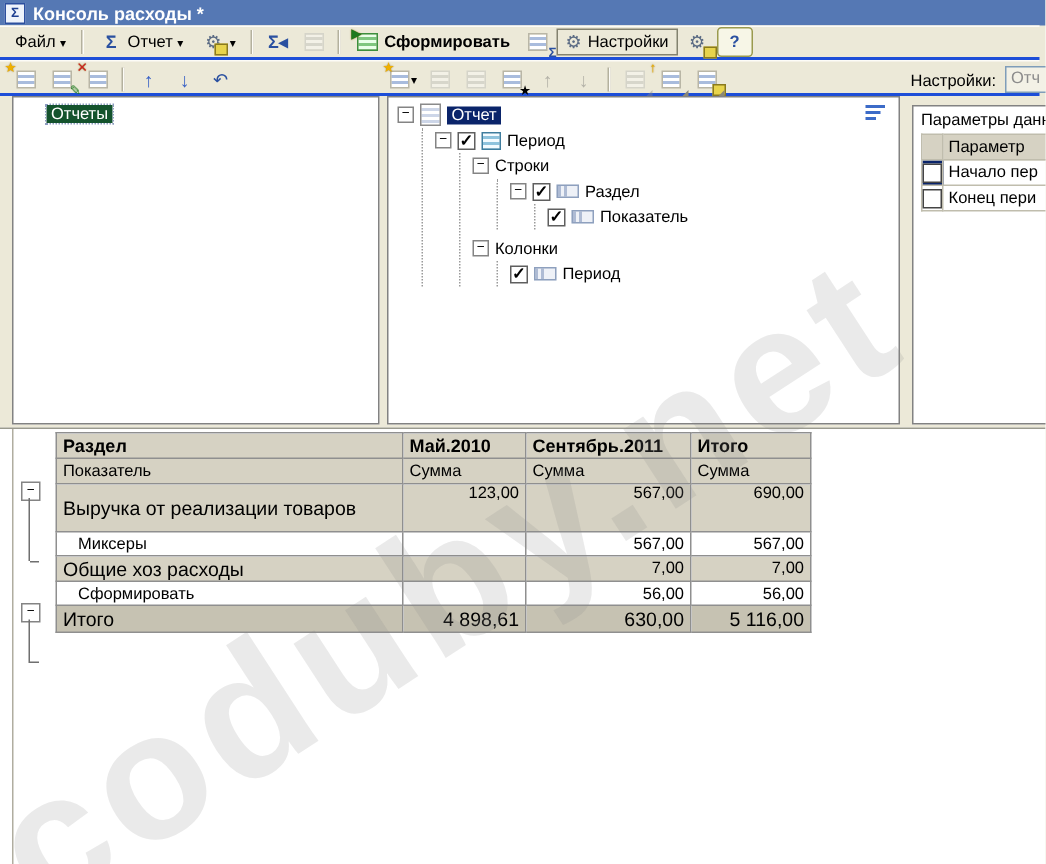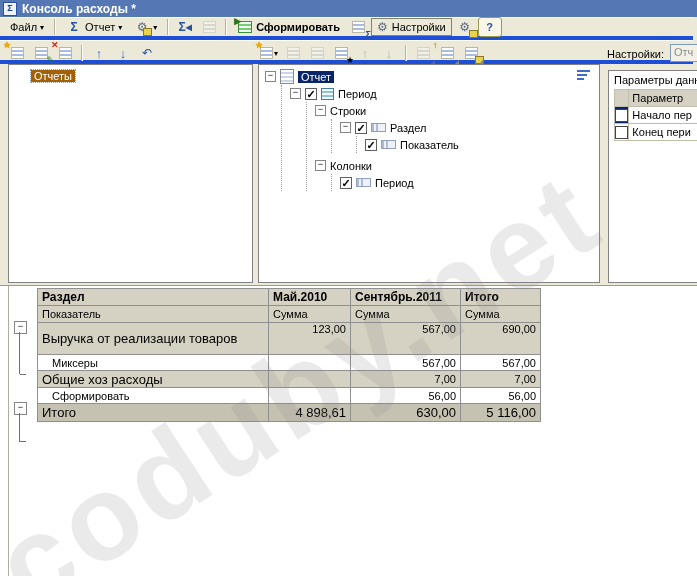--- a/index.html
+++ b/index.html
@@ -8,21 +8,21 @@
 
   
   .titlebar{position:absolute;left:0;top:0;width:697px;height:17px;background:#5578b4;
             display:flex;align-items:center;gap:5px;padding-left:3px;box-sizing:border-box}
   .titleicon{width:12px;height:12px;background:#eef3fb;border:1px solid #2c4f9e;color:#1d3f91;
              font-size:9px;line-height:11px;text-align:center;font-weight:bold;flex:0 0 auto}
   .titletext{color:#fff;font-weight:bold;font-size:12px;white-space:nowrap}
 
   
   .toolbar{position:absolute;left:0;width:693px;background:#ece9d8;border-top:1px solid #fdfcf7;
-           border-bottom:4px solid #1d4ed8;box-sizing:border-box}
+           border-bottom:2px solid #1d4ed8;box-sizing:border-box}
   #tb1{top:17px;height:23px}
   #tb2{top:40px;height:24px}
   .tb-inner{display:flex;align-items:center;height:100%;padding-left:5px;gap:2px}
   .mi{display:inline-flex;align-items:center;gap:3px;padding:1px 5px;cursor:default;white-space:nowrap}
   .arr{font-size:8px;color:#000}
   .sep{width:1px;height:16px;background:#b4b19e;border-right:1px solid #fdfcf7;margin:0 3px}
   .tbtn{display:inline-flex;align-items:center;justify-content:center;width:22px;height:20px;position:relative}
   .btn-border{border:1px solid #83826f;background:#ece9d8;padding:1px 5px;display:inline-flex;align-items:center;gap:4px;height:18px;box-sizing:border-box}
   .bold{font-weight:bold}
   .dis{opacity:.4;filter:grayscale(1)}
@@ -49,21 +49,21 @@
   .setlbl{position:absolute;left:607px;top:7px}
   .combo{position:absolute;left:670px;top:3px;width:40px;height:18px;border:1px solid #7f9db9;
          background:#f3f1e6;color:#8c8c8c;padding:1px 3px;box-sizing:border-box;white-space:nowrap;overflow:hidden}
 
   
   .panel{position:absolute;background:#fff;border:1px solid #828282;box-sizing:border-box;overflow:hidden}
   #reports-panel{left:8px;top:64px;width:245px;height:219px}
   #tree-panel{left:258px;top:64px;width:342px;height:219px}
   #params-panel{left:608px;top:70px;width:95px;height:213px}
 
-  .lp-item{display:inline-block;margin:5px 12px 0 22px;background:#a16207;color:#fff;
+  .lp-item{display:inline-block;margin:5px 12px 0 22px;background:#14532d;color:#fff;
            padding:0 3px;outline:1px dotted #8c9cc0;outline-offset:0;white-space:nowrap}
 
   
   .tree{padding:3px 0 0 6px}
   .tnode{display:flex;align-items:center;gap:4px;height:17px;white-space:nowrap}
   .tindent{margin-left:16px;border-left:1px dotted #9a9a9a;padding-left:8px}
   .texp{width:9px;height:9px;border:1px solid #848484;background:#fff;font-size:9px;line-height:7px;
         text-align:center;flex:0 0 auto;box-sizing:content-box}
   .tchk{width:12px;height:12px;border:1px solid #5f5f5f;background:#fff;font-size:11px;line-height:11px;
         text-align:center;font-weight:bold;flex:0 0 auto;box-sizing:border-box}

